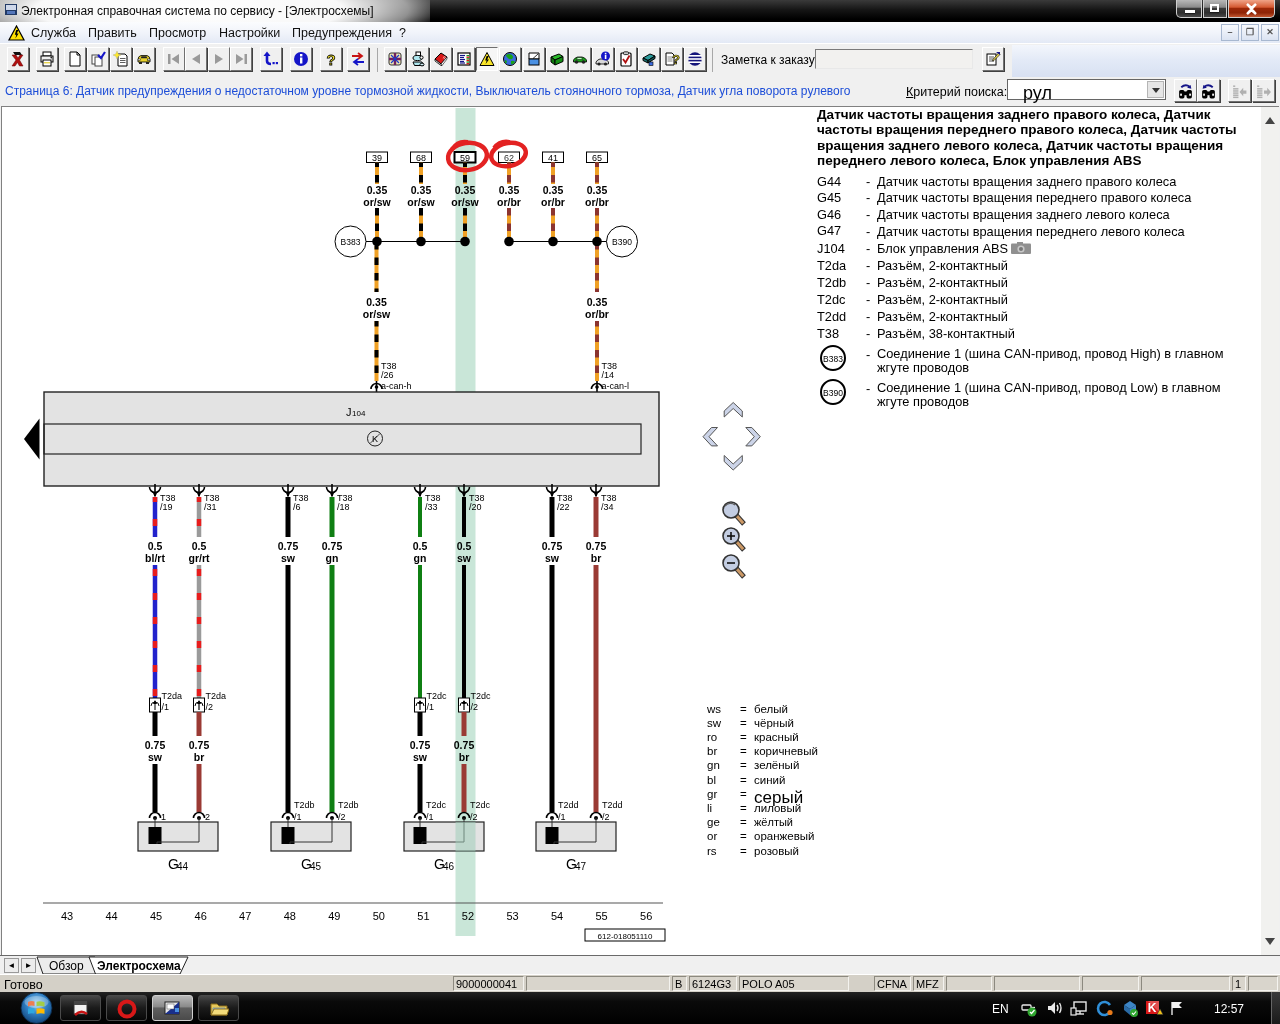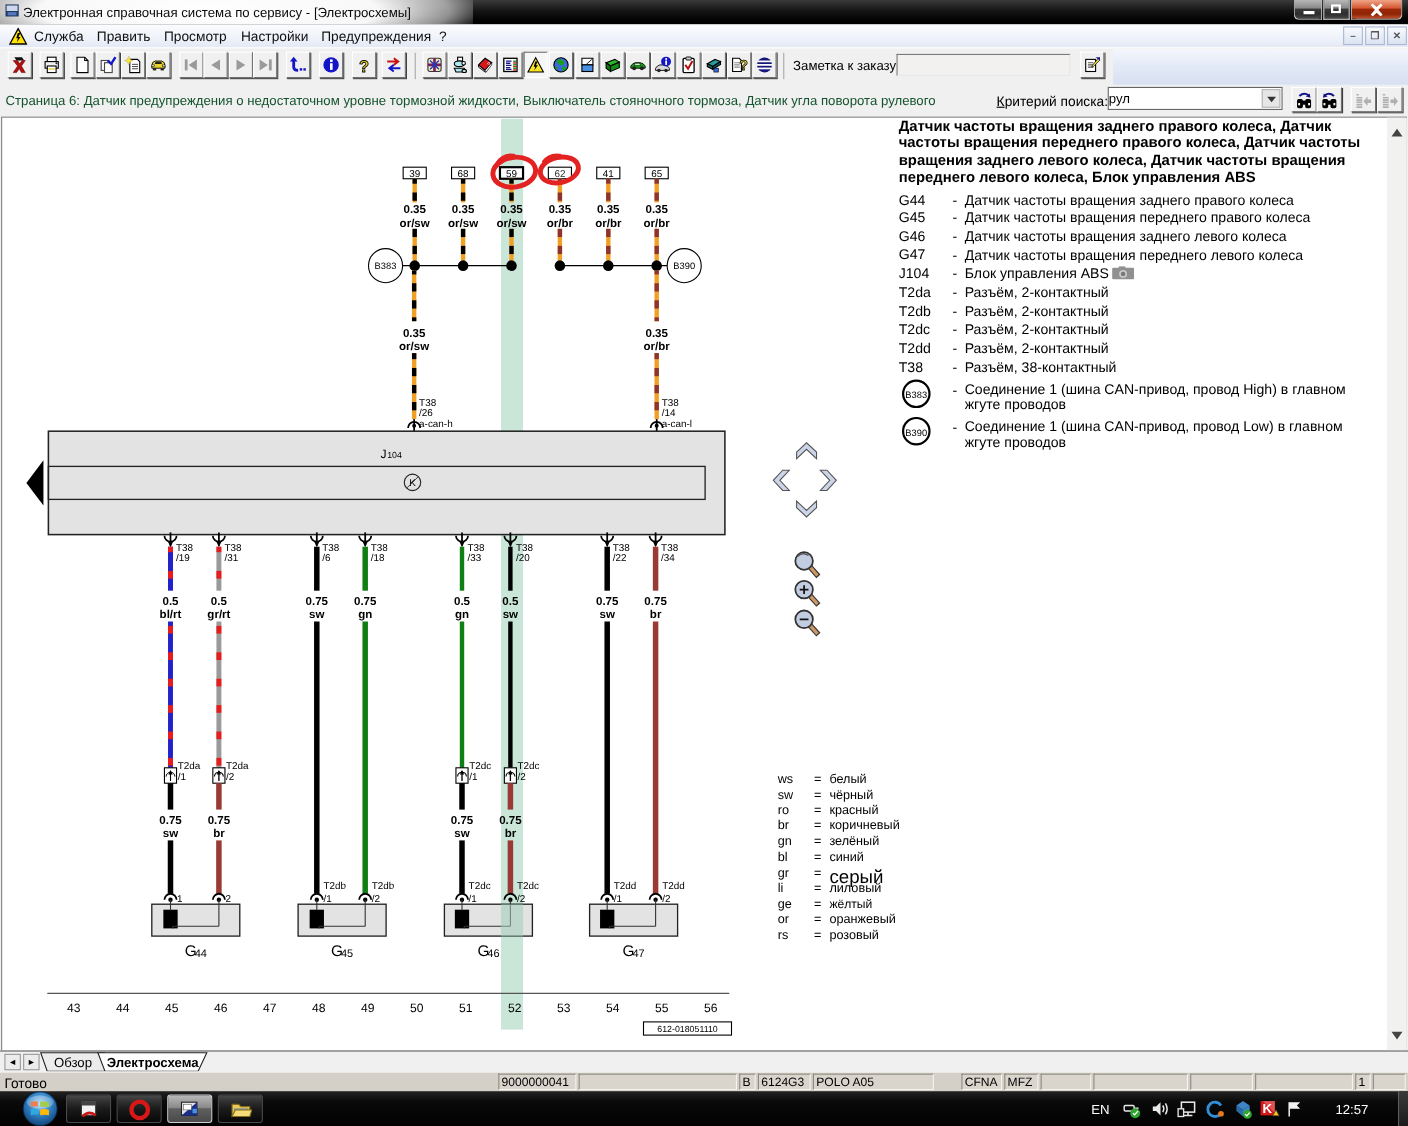--- a/index.html
+++ b/index.html
@@ -33,24 +33,24 @@
   #toolbar .fillblue { position:absolute; left:1012px; top:1px; width:268px; height:33px;
     background:linear-gradient(180deg,#f3f6fc 0%,#e3eaf7 45%,#d7e0f2 100%); }
   .tbtn { position:absolute; top:3px; width:23px; height:24px; background:#f0f0f0;
     border:1px solid; border-color:#ffffff #707070 #707070 #ffffff; box-shadow:1px 1px 0 #404040; }
   .tbtn svg { position:absolute; left:2px; top:3px; }
   .tbtn.pressed { border-color:#707070 #ffffff #ffffff #707070; box-shadow:none; background:#f6f6f6; }
   .tsep { position:absolute; top:4px; width:1px; height:24px; background:#a8a8a8; }
 
   
   #pagerow { position:absolute; left:0; top:77px; width:1280px; height:29px; background:#f0f0f0; }
-  #pagetitle { position:absolute; left:5px; top:7px; font-size:12px; color:#14532d; white-space:nowrap; }
+  #pagetitle { position:absolute; left:5px; top:7px; font-size:12px; color:#1d4ed8; white-space:nowrap; }
   #kritlabel { position:absolute; left:906px; top:8px; font-size:12.5px; }
   #combo { position:absolute; left:1007px; top:2px; width:159px; height:21px; background:#fff; border:1px solid #666; }
-  #combo .txt { position:absolute; left:0; top:3px; font-size:12px; }
+  #combo .txt { position:absolute; left:15px; top:3px; font-size:18px; }
   #combo .drop { position:absolute; right:1px; top:1px; width:17px; height:17px; background:#e6e6e6; border:1px solid #b5b5b5; }
   #combo .drop::after { content:""; position:absolute; left:4px; top:6px; border:4px solid transparent; border-top:5px solid #333; }
 
   
   #canvas { position:absolute; left:1px; top:106px; width:1278px; height:850px; background:#fff; border:1px solid #808080; }
   #vscroll { position:absolute; left:1261px; top:107px; width:18px; height:848px; background:#f1f1ef; }
 
   
   .rp { position:absolute; font-size:12.8px; color:#000; white-space:nowrap; }
   .rptitle { font-weight:bold; font-size:13.5px; line-height:15.4px; }

